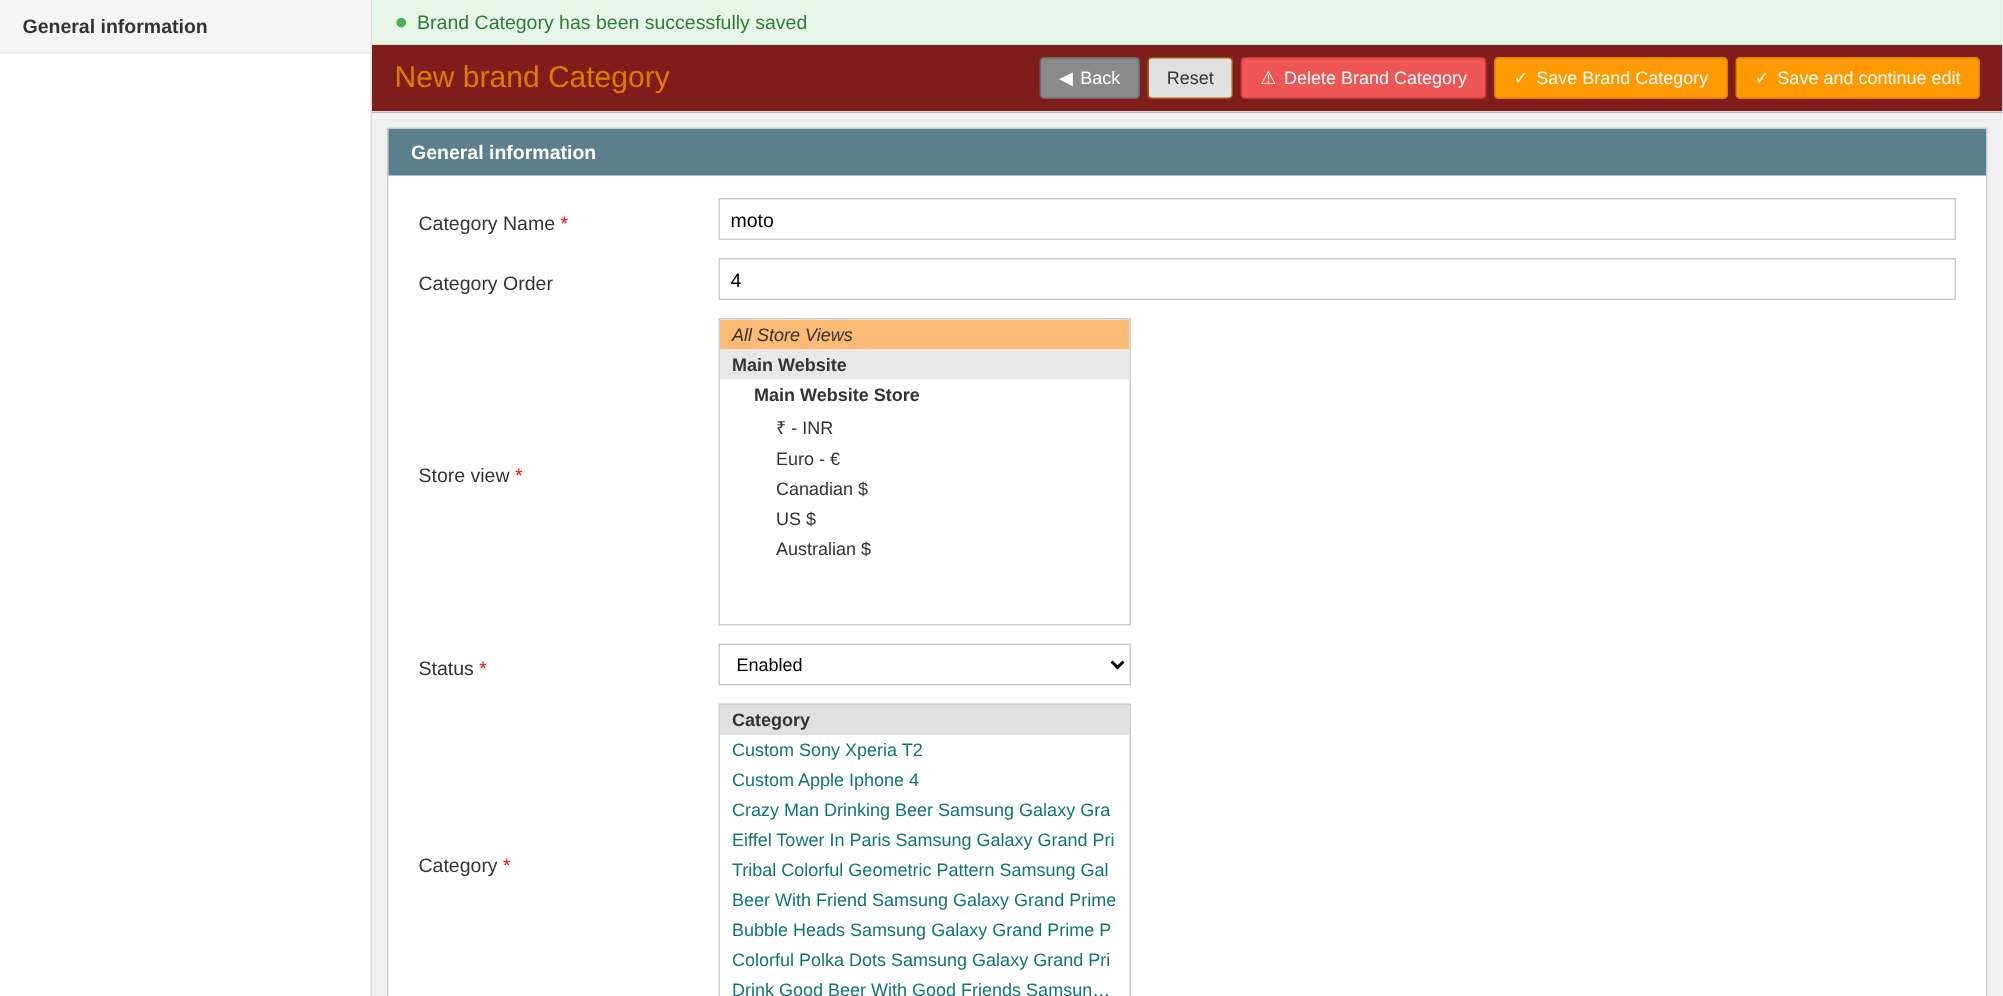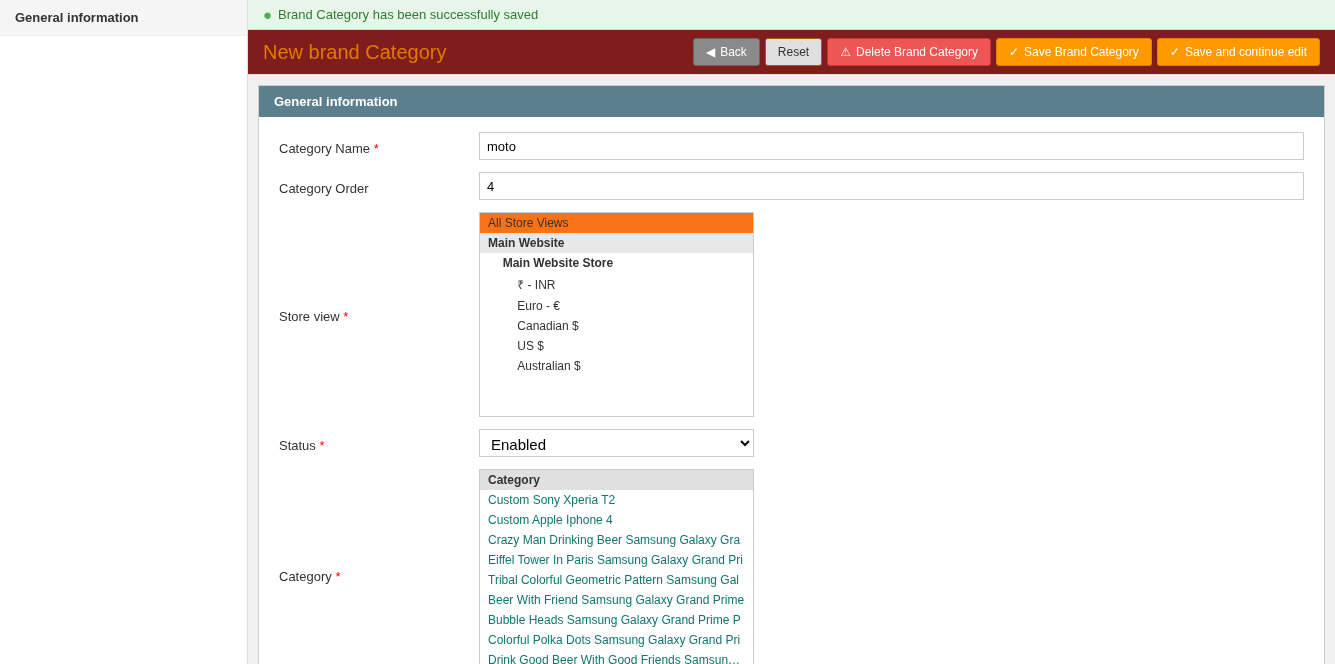--- a/index.html
+++ b/index.html
@@ -149,31 +149,31 @@
       font-size: 12px;
       background: #fff;
     }
     .store-option {
       padding: 3px 8px;
       cursor: pointer;
       white-space: nowrap;
       overflow: hidden;
       text-overflow: ellipsis;
     }
-    .store-option.selected { background: #f97316; }
+    .store-option.selected { background: #fdba74; font-style: italic; }
     .store-option.group-header { font-weight: bold; padding-left: 8px; background: #e8e8e8; }
     .store-option.sub-group { font-weight: bold; padding-left: 16px; }
     .store-option.sub-item { padding-left: 24px; }
 
     
     .form-select {
       width: 275px;
       padding: 5px 7px;
       border: 1px solid #ccc;
-      font-size: 15px;
+      font-size: 12px;
       height: 28px;
       background: #fff;
       cursor: pointer;
     }
 
     
     .category-listbox {
       width: 100%;
       max-width: 275px;
       height: 210px;

